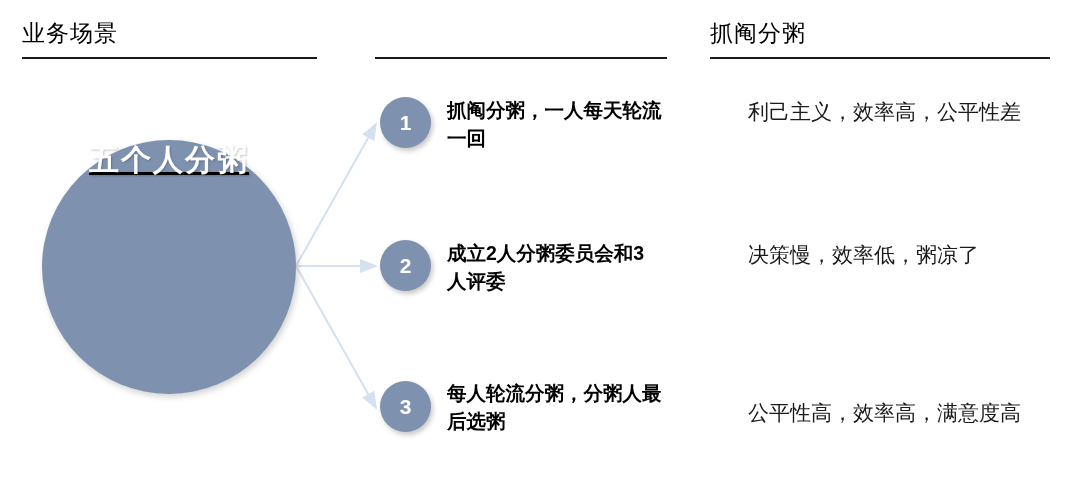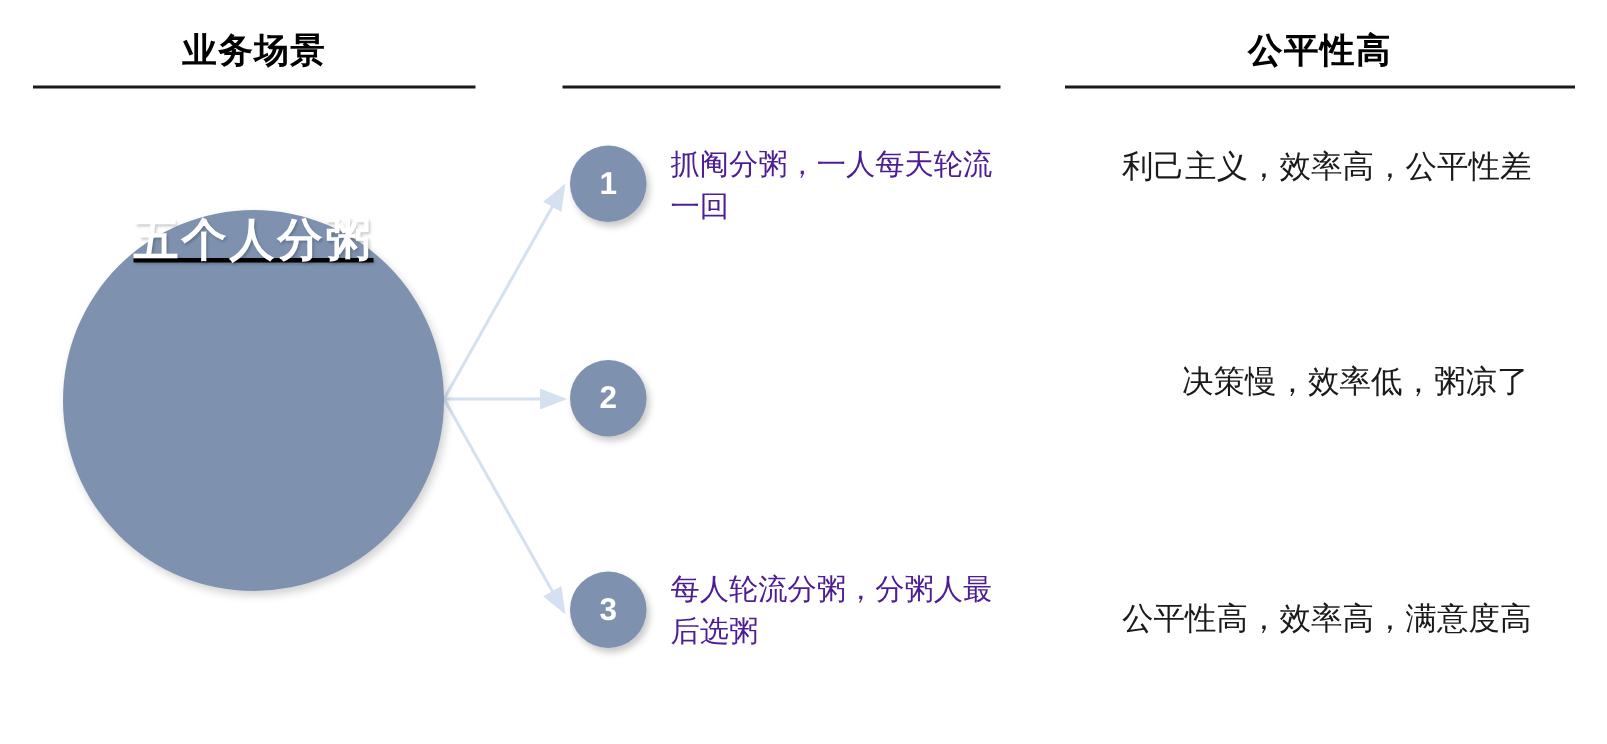--- a/index.html
+++ b/index.html
@@ -14,23 +14,23 @@
     position: relative;
     width: 1071px;
     height: 496px;
     background: #ffffff;
     overflow: hidden;
   }
 
   
   .col-header {
     position: absolute;
-    text-align: center;
+    text-align: left;
     font-size: 23px;
-    font-weight: bold;
+    font-weight: normal;
     color: #000000;
     letter-spacing: 1px;
     white-space: nowrap;
   }
   .header-rule {
     position: absolute;
     height: 2px;
     background: #1a1a1a;
   }
 
@@ -96,50 +96,51 @@
     line-height: 1;
   }
   #badge-1 { left: 380px; top: 97px; }
   #badge-2 { left: 380px; top: 240px; }
   #badge-3 { left: 380px; top: 381px; }
 
   
   .flow-text {
     position: absolute;
     font-size: 19.5px;
-    color: #4c1d95;
+    color: #000000;
     line-height: 1.42;
     width: 215px;
+    font-weight: bold;
   }
   #flow-text-1 { left: 447px; top: 97px; }
   #flow-text-2 { left: 447px; top: 240px; }
   #flow-text-3 { left: 447px; top: 380px; }
 
   .perf-text {
     position: absolute;
     font-size: 21px;
     color: #1a1a1a;
     line-height: 1.42;
     width: 280px;
   }
   #perf-text-1 { left: 748px; top: 97px; }
-  #perf-text-2 { left: 748px; top: 240px; margin-left: 40px; }
+  #perf-text-2 { left: 748px; top: 240px; }
   #perf-text-3 { left: 748px; top: 380px; margin-top: 18px; }
 </style>
 </head>
 <body>
 
 <div id="canvas">
 
   <div class="col-header" id="header-scenario">业务场景</div>
   <div class="header-rule" id="rule-scenario"></div>
 
   <div class="header-rule" id="rule-flow"></div>
 
-  <div class="col-header" id="header-perf">公平性高</div>
+  <div class="col-header" id="header-perf">抓阄分粥</div>
   <div class="header-rule" id="rule-perf"></div>
 
   <svg id="connectors" viewBox="0 0 1071 496" xmlns="http://www.w3.org/2000/svg">
     <defs>
       <marker id="arrowhead" markerWidth="9" markerHeight="7" refX="8" refY="3.5" orient="auto" markerUnits="strokeWidth">
         <path d="M0,0 L9,3.5 L0,7 z" fill="#d5e0f0"></path>
       </marker>
     </defs>
     <line x1="296" y1="266" x2="376" y2="124" stroke="#d5e0f0" stroke-width="2" marker-end="url(#arrowhead)"></line>
     <line x1="296" y1="266" x2="376" y2="266" stroke="#d5e0f0" stroke-width="2" marker-end="url(#arrowhead)"></line>
@@ -154,19 +155,20 @@
     <span class="step-badge-num">1</span>
   </div>
   <div class="step-badge" id="badge-2">
     <span class="step-badge-num">2</span>
   </div>
   <div class="step-badge" id="badge-3">
     <span class="step-badge-num">3</span>
   </div>
 
   <div class="flow-text" id="flow-text-1">抓阄分粥，一人每天轮流一回</div>
+  <div class="flow-text" id="flow-text-2">成立2人分粥委员会和3人评委</div>
   <div class="flow-text" id="flow-text-3">每人轮流分粥，分粥人最后选粥</div>
 
   <div class="perf-text" id="perf-text-1">利己主义，效率高，公平性差</div>
   <div class="perf-text" id="perf-text-2">决策慢，效率低，粥凉了</div>
   <div class="perf-text" id="perf-text-3">公平性高，效率高，满意度高</div>
 
 </div>
 
 </body></html>

